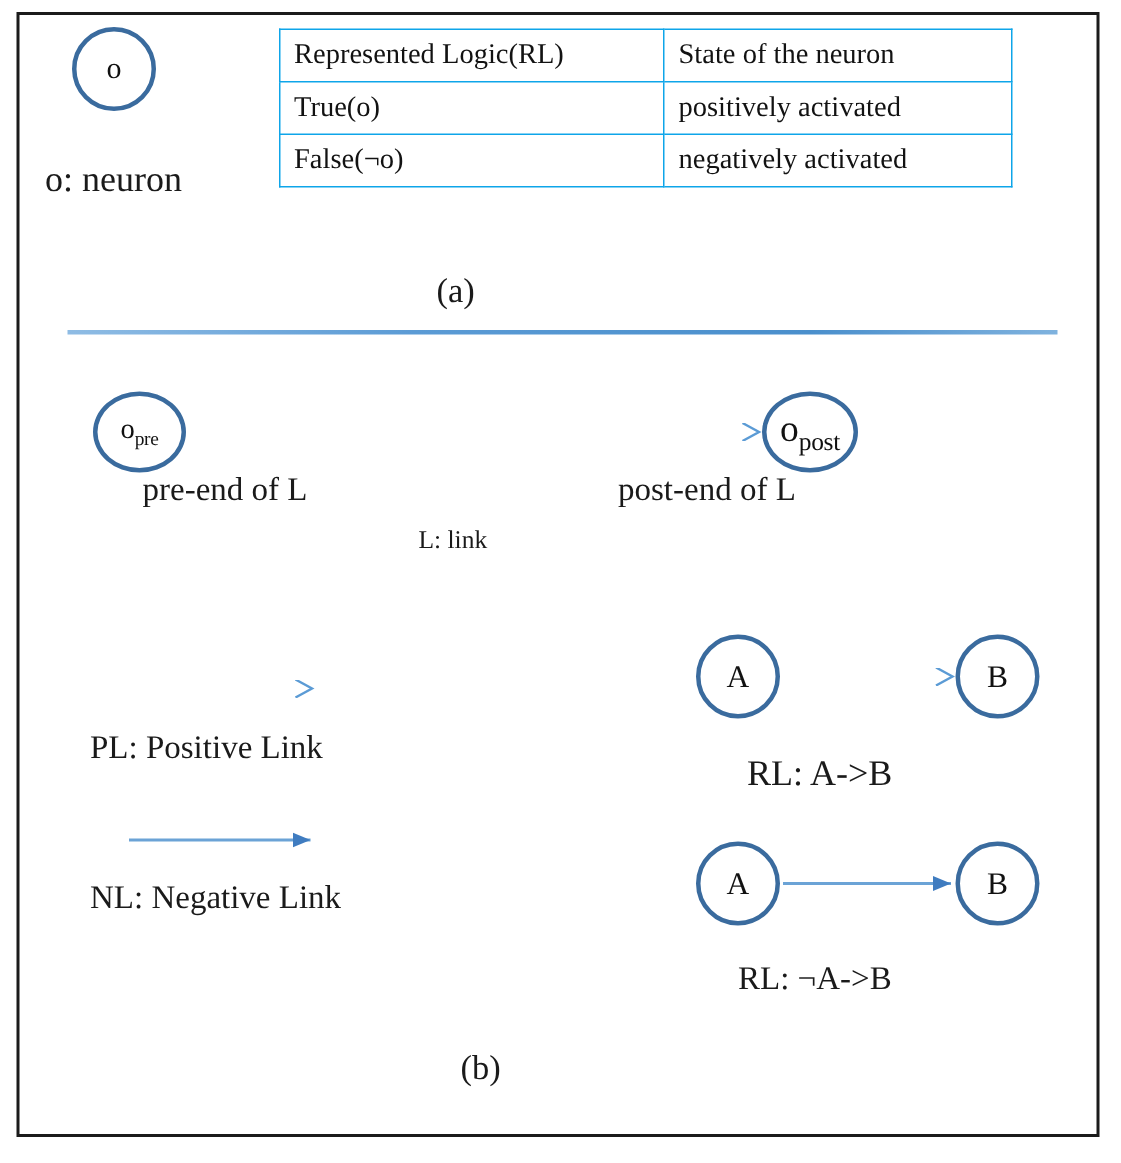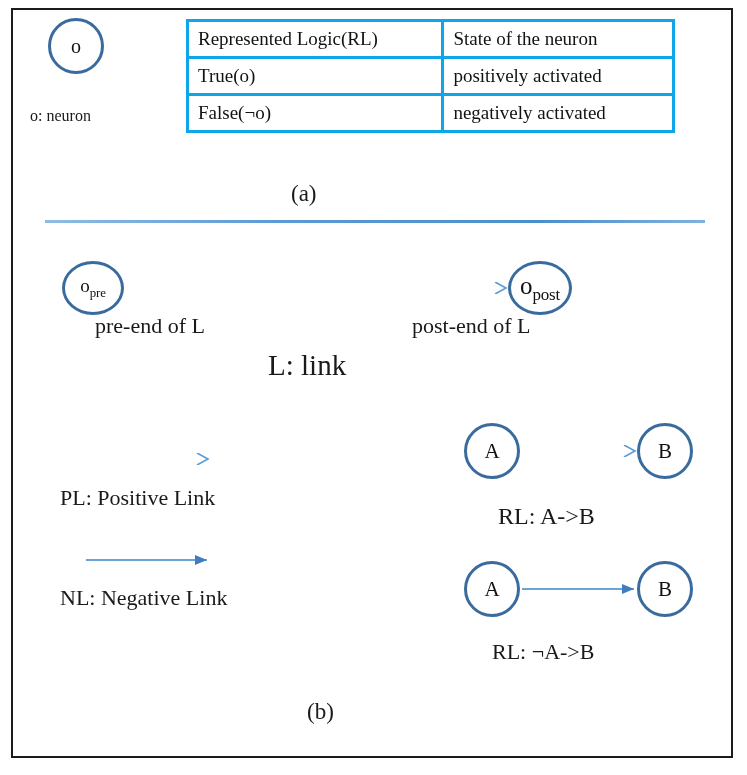--- a/index.html
+++ b/index.html
@@ -65,21 +65,21 @@
   
   .logic-table {
     position: absolute;
     left: 186px;
     top: 19px;
     width: 489px;
     border-collapse: collapse;
     background: #ffffff;
   }
   .logic-table td {
-    border: 3px solid #0ea5e9;
+    border: 1px solid #0ea5e9;
     font-family: "Liberation Serif", "DejaVu Serif", serif;
     font-size: 19px;
     color: #121212;
     padding: 3px 6px 4px 9px;
     height: 27px;
     line-height: 1.05;
     white-space: nowrap;
   }
   .logic-table td.col-a { width: 256px; }
   .logic-table td.col-b { width: 232px; }
@@ -115,21 +115,21 @@
 <body>
 
 <div id="page">
 
   <div class="page-border"></div>
 
   <div class="neuron" style="left:48px; top:18px; width:56px; height:56px;">
     <span class="neuron-label" style="font-size:20px;">o</span>
   </div>
 
-  <div class="abs txt-serif" style="left:30px; top:108px; font-size:16px;">o: neuron</div>
+  <div class="abs txt-serif" style="left:30px; top:108px; font-size:24px;">o: neuron</div>
 
   <table class="logic-table">
     <tbody>
       <tr>
         <td class="col-a">Represented Logic(RL)</td>
         <td class="col-b">State of the neuron</td>
       </tr>
       <tr>
         <td class="col-a">True(o)</td>
         <td class="col-b">positively activated</td>
@@ -150,21 +150,21 @@
   </div>
 
   <div class="neuron" style="left:508px; top:261px; width:64px; height:54px;">
     <span class="neuron-label" style="font-size:25px;"><span>o</span><span class="sub">post</span></span>
   </div>
 
   <div class="abs txt-serif" style="left:95px; top:315px; font-size:22px;">pre-end of L</div>
 
   <div class="abs txt-serif" style="left:412px; top:315px; font-size:22px;">post-end of L</div>
 
-  <div class="abs txt-serif" style="left:268px; top:351px; font-size:29px;">L: link</div>
+  <div class="abs txt-serif" style="left:279px; top:351px; font-size:17px;">L: link</div>
 
   <div class="abs txt-serif" style="left:60px; top:487px; font-size:22px;">PL: Positive Link</div>
 
   <div class="abs txt-serif" style="left:60px; top:587px; font-size:22px;">NL: Negative Link</div>
 
   <div class="neuron" style="left:464px; top:423px; width:56px; height:56px;">
     <span class="neuron-label" style="font-size:21px;">A</span>
   </div>
   <div class="neuron" style="left:637px; top:423px; width:56px; height:56px;">
     <span class="neuron-label" style="font-size:21px;">B</span>

